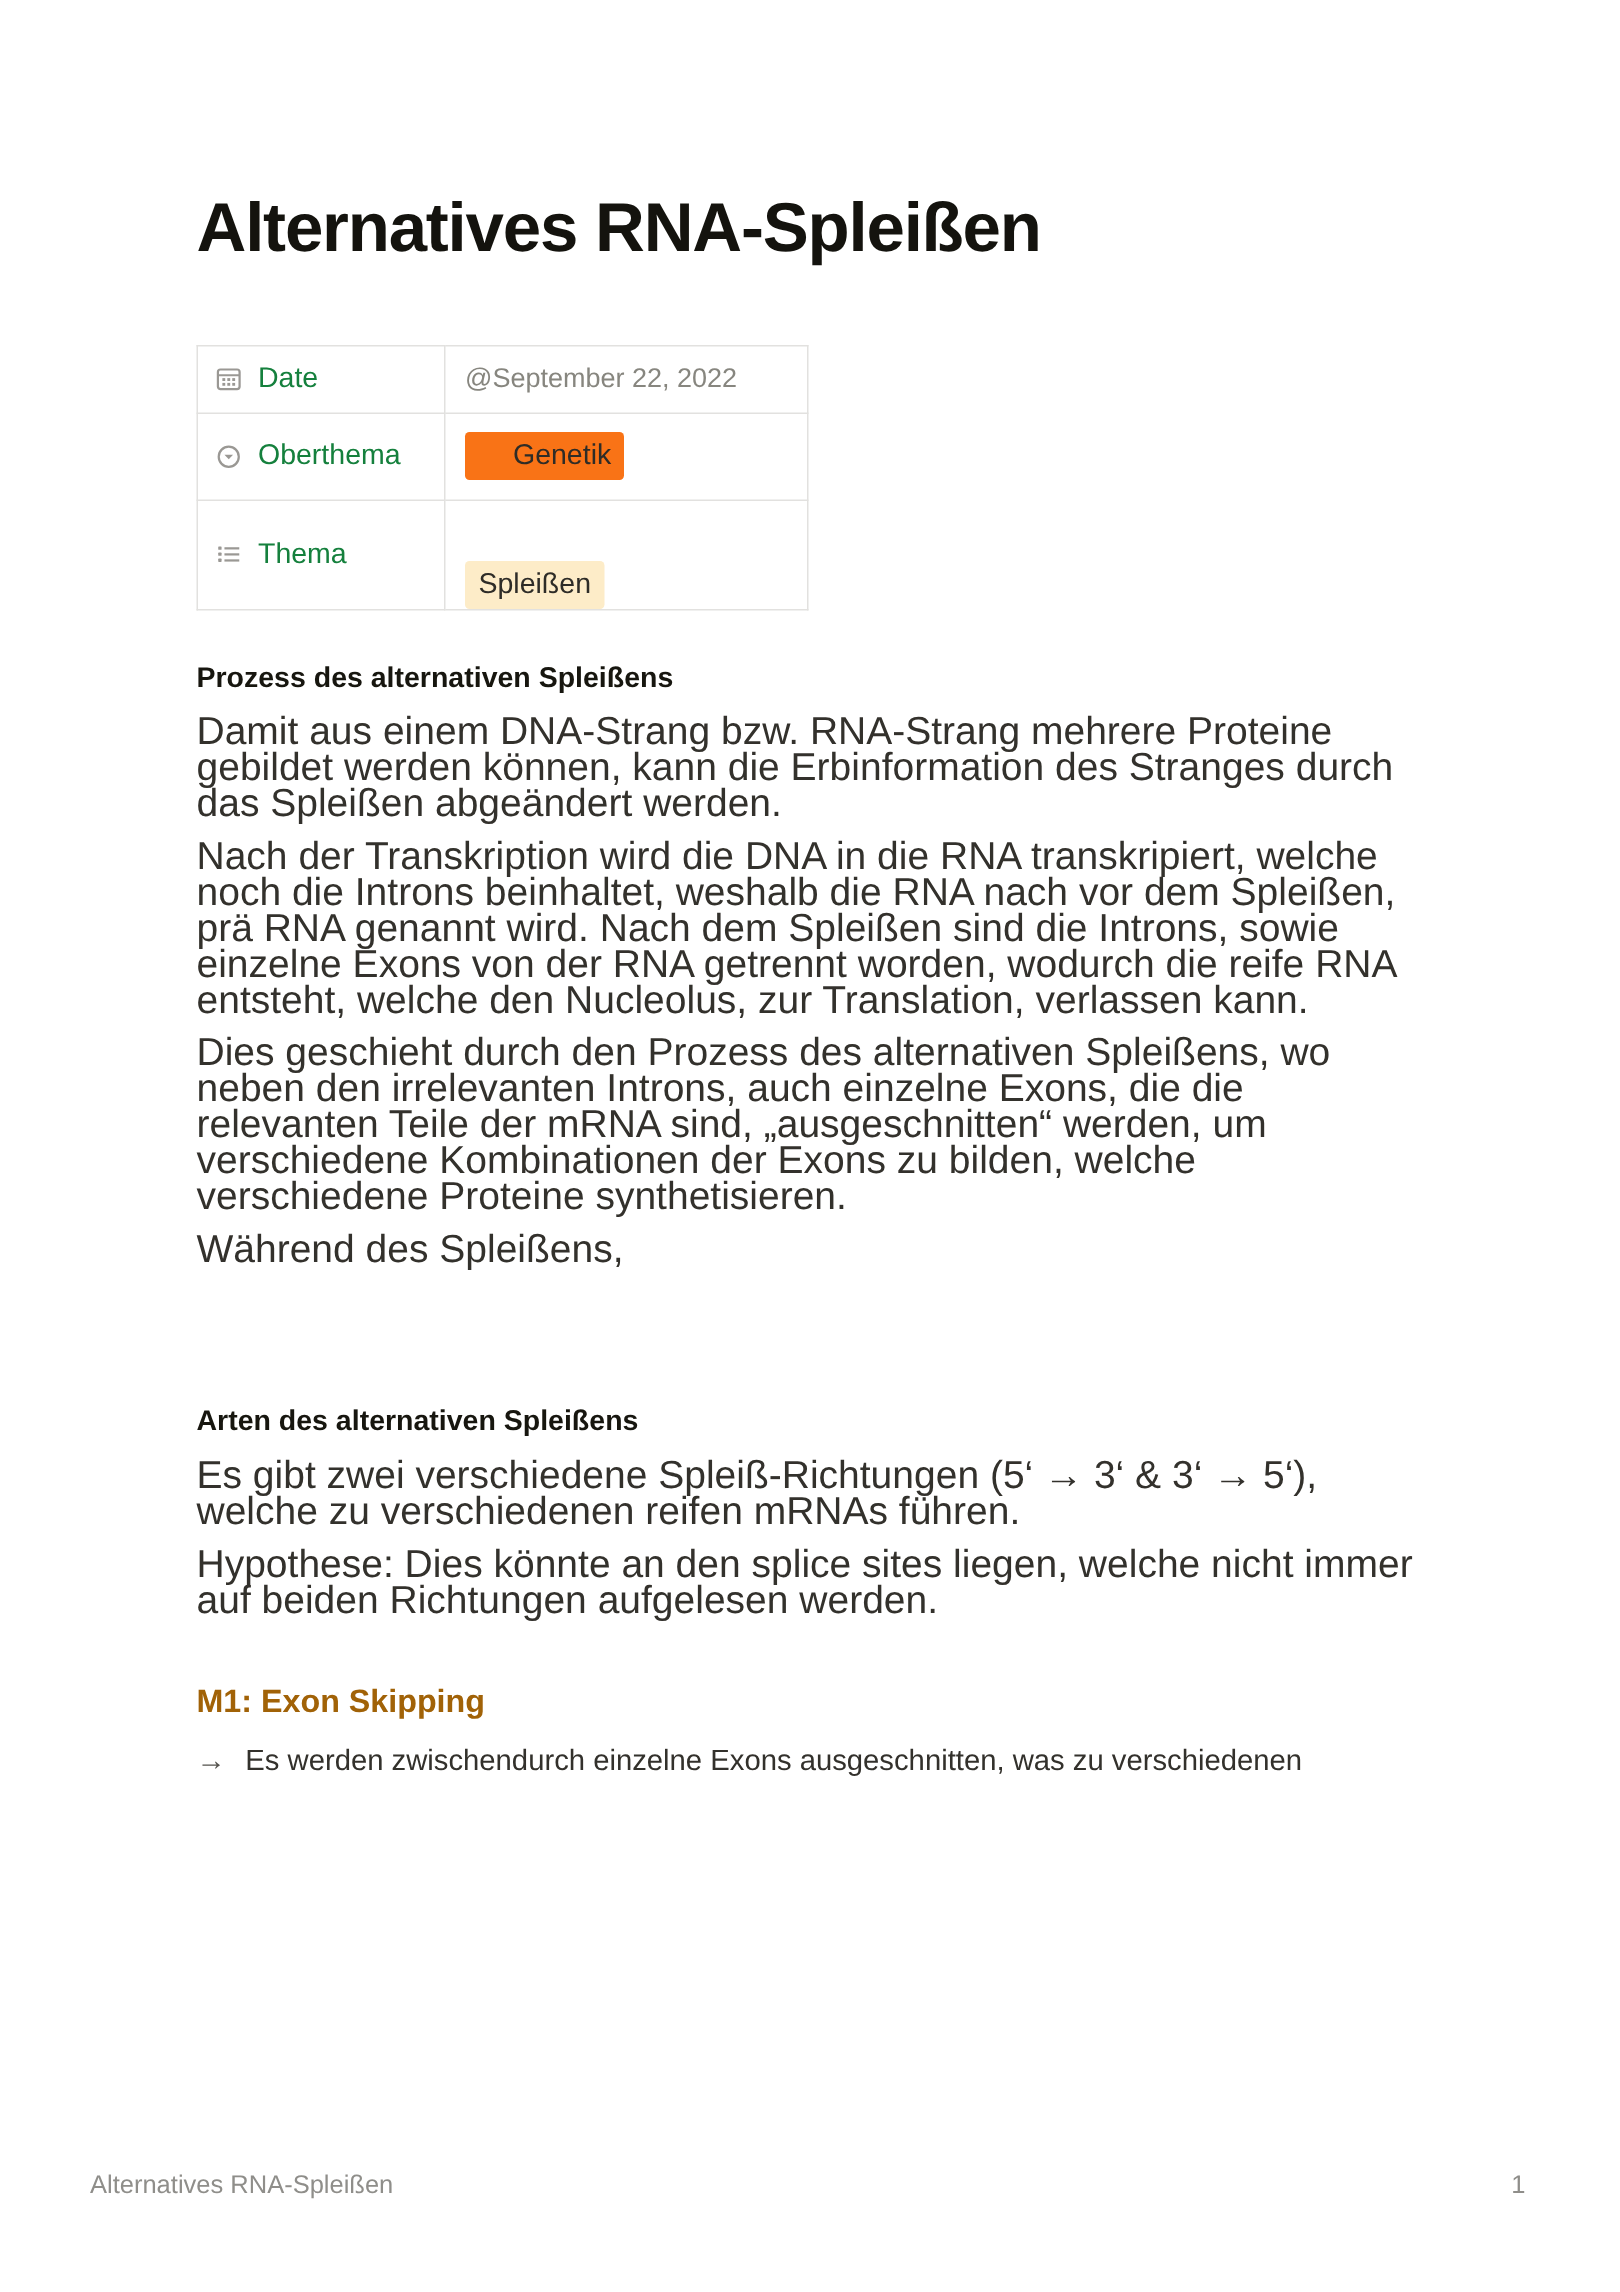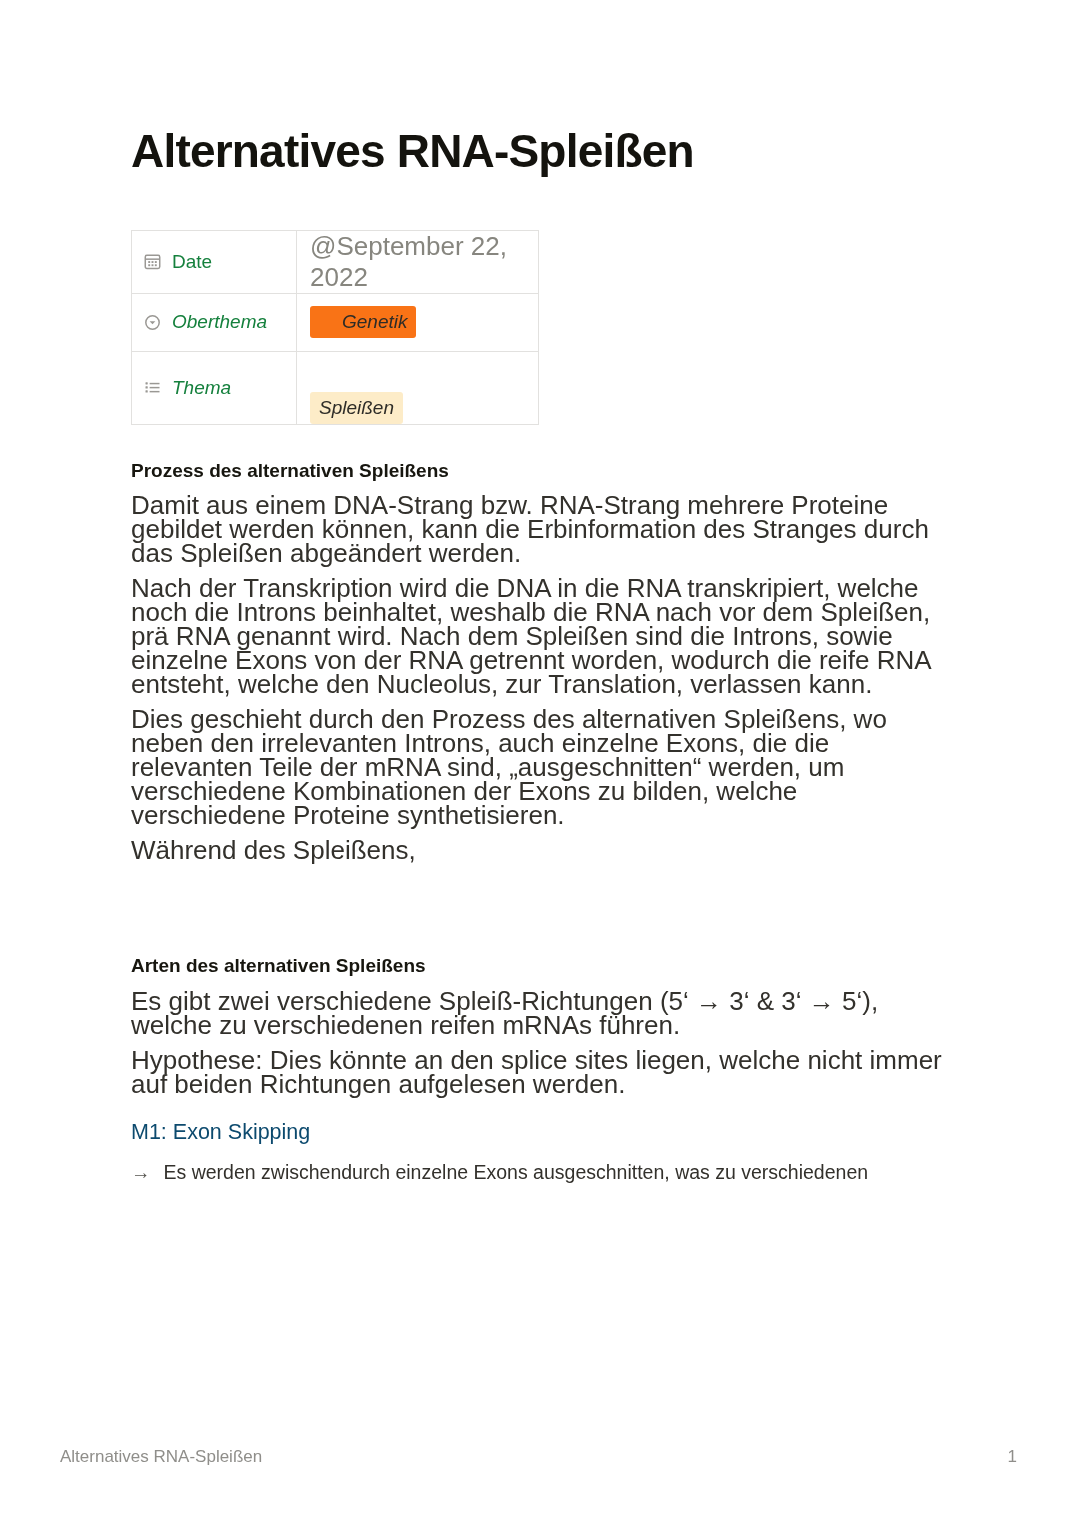--- a/index.html
+++ b/index.html
@@ -32,33 +32,33 @@
     table-layout: fixed;
   }
   table.props td {
     border: 1px solid #e2e1df;
     vertical-align: middle;
     padding: 0;
   }
   table.props .key-cell { width: 165px; }
   table.props .val-cell { width: 242px; }
   table.props tr:nth-child(1) td { height: 45px; }
-  table.props tr:nth-child(n+2) td { height: 58px; font-style: italic; }
+  table.props tr:nth-child(n+2) td { height: 58px; }
   .key-inner {
     display: flex;
     align-items: center;
     gap: 11px;
     padding: 0 10px 0 12px;
     color: #15803d;
     font-size: 19px;
   }
   .picon { display: flex; align-items: center; }
   .picon svg { display: block; }
   .val-inner { padding: 0 13px; font-size: 19px; }
-  .date-val { color: #87867f; font-size: 26px; }
+  .date-val { color: #87867f; font-size: 18px; }
   .tag {
     display: inline-block;
     padding: 3px 9px;
     border-radius: 3px;
     font-size: 19px;
     line-height: 26px;
     color: #2e2c27;
   }
   .tag-brown { background: #f97316; padding-left: 32px; }
   .tag-yellow { background: #fdecc8; margin-top: 40px; }
@@ -72,23 +72,23 @@
   }
   h2.gap-above { margin-top: 92px; }
   p.para {
     margin: 11px 0;
     font-size: 26px;
     line-height: 24px;
     color: #33312c;
   }
   h3.sub-heading {
     font-size: 21.5px;
-    font-weight: 400;
-    color: #0c4a6e;
-    margin: 24px 0 8px 0;
+    font-weight: 700;
+    color: #a16207;
+    margin: 44px 0 8px 0;
   }
   .arrow-para {
     display: flex;
     gap: 13px;
     margin: 11px 0;
     font-size: 19.5px;
     line-height: 32.5px;
     color: #33312c;
   }
   .arrow-glyph { color: #55534e; flex: 0 0 auto; }

